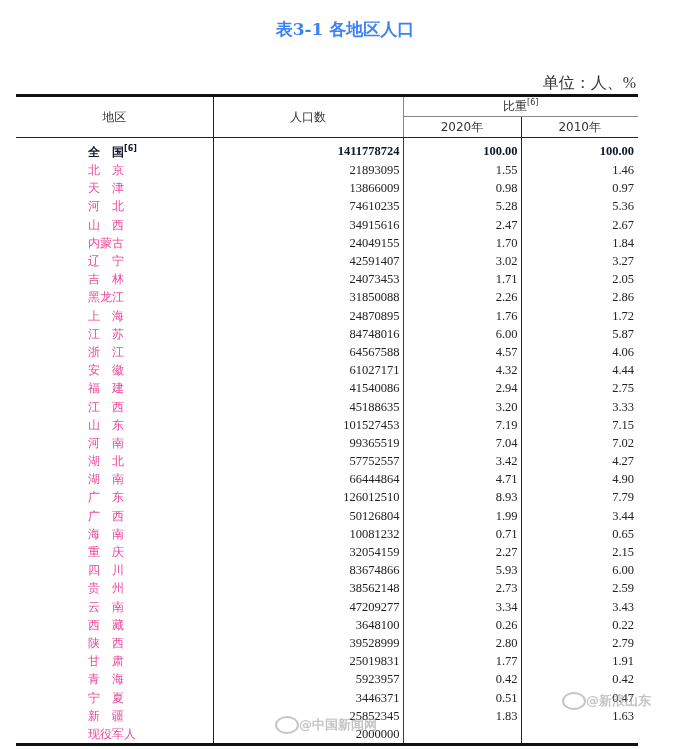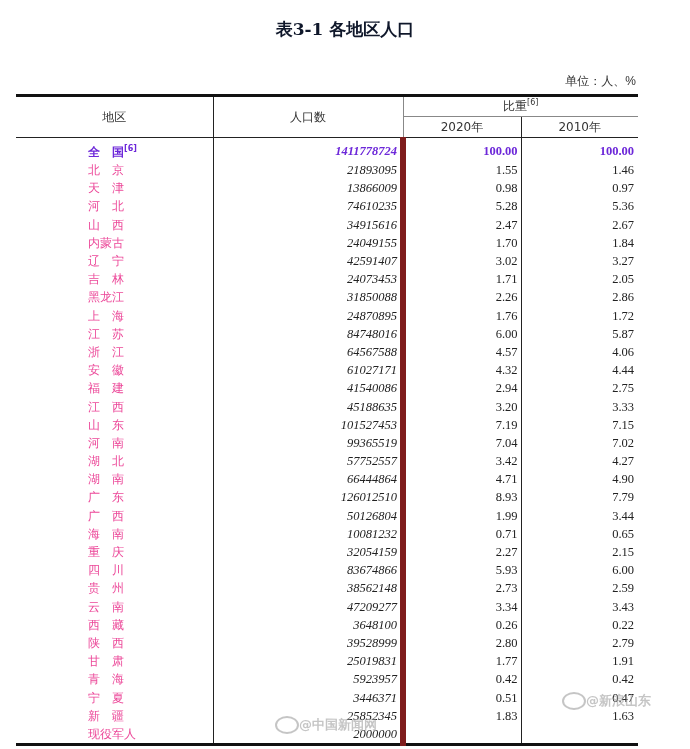--- a/index.html
+++ b/index.html
@@ -3,27 +3,27 @@
 <meta charset="utf-8">
 <style>
   html, body { margin: 0; padding: 0; background: #ffffff; }
   body {
     width: 690px; height: 749px; position: relative; overflow: hidden;
     font-family: "Liberation Serif", "DejaVu Serif", serif;
     color: #222;
   }
   .title {
     position: absolute; left: 0; top: 18px; width: 690px; text-align: center;
-    font-size: 17px; font-weight: bold; color: #0f172a;
+    font-size: 17px; font-weight: bold; color: #3b82f6;
     font-family: "DejaVu Serif", "Liberation Serif", serif;
   }
   .unit {
     position: absolute; top: 73px; right: 54px;
-    font-size: 12px; color: #333;
-    font-family: Liberation Sans, sans-serif;
+    font-size: 16px; color: #333;
+    font-family: Liberation Serif, serif;
   }
   .table-wrap {
     position: absolute; left: 16px; top: 94px; width: 622px;
   }
   table {
     border-collapse: collapse; width: 622px; table-layout: fixed;
     border-top: 3px solid #111; border-bottom: 3px solid #111;
   }
   col.c1 { width: 197px; }
   col.c2 { width: 190px; }
@@ -41,24 +41,24 @@
   th.y2010-h { border-bottom: 1.5px solid #222; margin-top: 40px; }
   sup { font-size: 8px; vertical-align: 5px; }
   td {
     font-size: 12.5px; height: 18.2px; padding: 0; line-height: 18px;
   }
   td.region {
     border-right: 1.5px solid #222; padding-left: 72px; text-align: left;
     font-family: "DejaVu Sans", "Liberation Sans", sans-serif; font-size: 12px; color: #ec4899;
     letter-spacing: 0;
   }
-  td.pop { text-align: right; padding-right: 3px; border-right: 6px solid #7f1d1d; font-style: italic; }
+  td.pop { text-align: right; padding-right: 3px; border-right: 1px solid #7f1d1d; }
   td.r2020 { text-align: right; padding-right: 3px; border-right: 1.5px solid #222; }
   td.r2010 { text-align: right; padding-right: 4px; }
-  tr.total td { font-weight: bold; color: #6d28d9; }
+  tr.total td { font-weight: bold; color: #0f172a; }
   tr.total td.region { font-weight: bold; }
   tr.first-row td { padding-top: 2px; }
   .wm {
     position: absolute; font-size: 13px; color: rgba(150,150,150,0.55);
     font-family: "DejaVu Sans", "Liberation Sans", sans-serif; font-weight: bold;
     display: flex; align-items: center; 
   }
   .wm .logo {
     width: 20px; height: 14px; border: 2px solid rgba(150,150,150,0.55);
     border-radius: 50%; display: inline-block;

